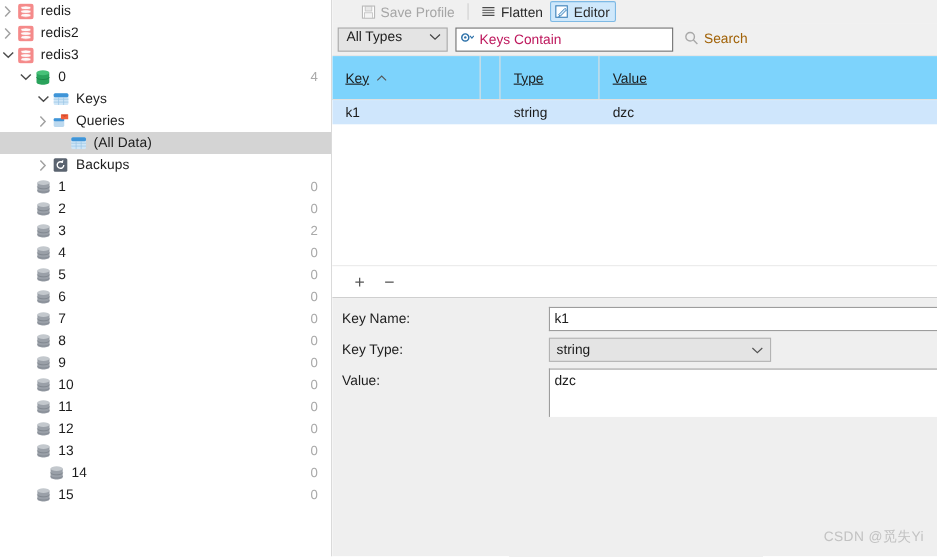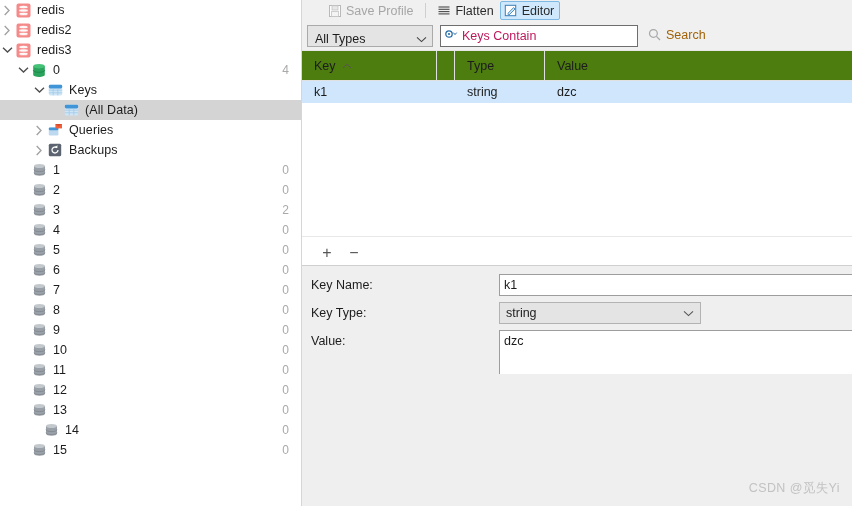--- a/index.html
+++ b/index.html
@@ -121,26 +121,26 @@
   #filterbar {
     height: 29px;
     background: #f0f0f0;
     display: flex;
     align-items: center;
     padding-left: 5px;
     flex: 0 0 29px;
     overflow: hidden;
   }
   #type-select {
-    width: 126px;
+    width: 100px;
     height: 22px;
     background: #e4e4e4;
     border: 1px solid #aaaaaa;
     display: flex;
-    align-items: flex-end;
+    align-items: flex-start;
     padding: 0 5px 0 7px;
     font-size: 12.5px;
     color: #1c1c1c;
   }
   #type-select .cv { margin-left: auto; color: #444; }
   #keys-contain {
     margin-left: 7px;
     width: 198px;
     height: 22px;
     background: #ffffff;
@@ -163,23 +163,24 @@
   
   #table-wrap {
     flex: 1 1 auto;
     background: #ffffff;
     position: relative;
     overflow: hidden;
     border-top: 1px solid #e6e6e6;
   }
   .tbl-row { display: flex; height: 22px; align-items: stretch; }
   #tbl-header {
-    height: 30px;
-    background: #4d7c0f;
+    height: 40px;
+    background: #7dd3fc;
     border-bottom: 1px solid #e0e0e0;
+    text-decoration: underline;
   }
   #tbl-header .cell {
     display: flex;
     align-items: center;
     font-size: 12.5px;
     color: #1c1c1c;
     border-right: 1px solid #e0e0e0;
     padding-left: 12px;
     gap: 6px;
   }
@@ -398,51 +399,51 @@
               <g stroke="#9dc7e6" stroke-width="0.7">
                 <line x1="0.8" y1="7.2" x2="14.2" y2="7.2"></line>
                 <line x1="0.8" y1="9.8" x2="14.2" y2="9.8"></line>
                 <line x1="5.2" y1="5.4" x2="5.2" y2="12.4"></line>
                 <line x1="9.8" y1="5.4" x2="9.8" y2="12.4"></line>
               </g>
             </svg>
           </span>
           <span class="t-label">Keys</span>
         </div>
+        <div class="tree-row" style="padding-left: 32px;">
+          <span class="twisty">
+            <svg width="8" height="11" viewBox="0 0 8 11">
+              <path d="M1.7 1 L6 5.5 L1.7 10" fill="none" stroke="#a2a2a2" stroke-width="1.35"></path>
+            </svg>
+          </span>
+          <span class="t-icon">
+            <svg width="15" height="14" viewBox="0 0 15 14">
+              <rect x="0.8" y="4.4" width="9.6" height="8" rx="1.2" fill="#bcd9ef"></rect>
+              <rect x="0.8" y="4.4" width="9.6" height="2.8" rx="1.2" fill="#3f95d8"></rect>
+              <path d="M7.4 1 h6.6 v4.4 h-6.6z" fill="#f0603c"></path>
+              <path d="M7.4 1 l3.3 2.4 l3.3 -2.4z" fill="#d84b2a"></path>
+            </svg>
+          </span>
+          <span class="t-label">Queries</span>
+        </div>
         <div class="tree-row selected" style="padding-left: 48px;">
           <span class="twisty"></span>
           <span class="t-icon">
             <svg width="15" height="14" viewBox="0 0 15 14">
               <rect x="0.8" y="1.8" width="13.4" height="10.6" rx="1.4" fill="#cfe6f7"></rect>
               <rect x="0.8" y="1.8" width="13.4" height="3.6" rx="1.4" fill="#3f95d8"></rect>
               <g stroke="#9dc7e6" stroke-width="0.7">
                 <line x1="0.8" y1="7.2" x2="14.2" y2="7.2"></line>
                 <line x1="0.8" y1="9.8" x2="14.2" y2="9.8"></line>
                 <line x1="5.2" y1="5.4" x2="5.2" y2="12.4"></line>
                 <line x1="9.8" y1="5.4" x2="9.8" y2="12.4"></line>
               </g>
             </svg>
           </span>
           <span class="t-label">(All Data)</span>
-        </div>
-        <div class="tree-row" style="padding-left: 32px;">
-          <span class="twisty">
-            <svg width="8" height="11" viewBox="0 0 8 11">
-              <path d="M1.7 1 L6 5.5 L1.7 10" fill="none" stroke="#a2a2a2" stroke-width="1.35"></path>
-            </svg>
-          </span>
-          <span class="t-icon">
-            <svg width="15" height="14" viewBox="0 0 15 14">
-              <rect x="0.8" y="4.4" width="9.6" height="8" rx="1.2" fill="#bcd9ef"></rect>
-              <rect x="0.8" y="4.4" width="9.6" height="2.8" rx="1.2" fill="#3f95d8"></rect>
-              <path d="M7.4 1 h6.6 v4.4 h-6.6z" fill="#f0603c"></path>
-              <path d="M7.4 1 l3.3 2.4 l3.3 -2.4z" fill="#d84b2a"></path>
-            </svg>
-          </span>
-          <span class="t-label">Queries</span>
         </div>
         <div class="tree-row" style="padding-left: 32px;">
           <span class="twisty">
             <svg width="8" height="11" viewBox="0 0 8 11">
               <path d="M1.7 1 L6 5.5 L1.7 10" fill="none" stroke="#a2a2a2" stroke-width="1.35"></path>
             </svg>
           </span>
           <span class="t-icon">
             <svg width="14" height="14" viewBox="0 0 14 14">
               <rect x="0.8" y="0.8" width="12.4" height="12.4" rx="1.5" fill="#5b6470"></rect>

